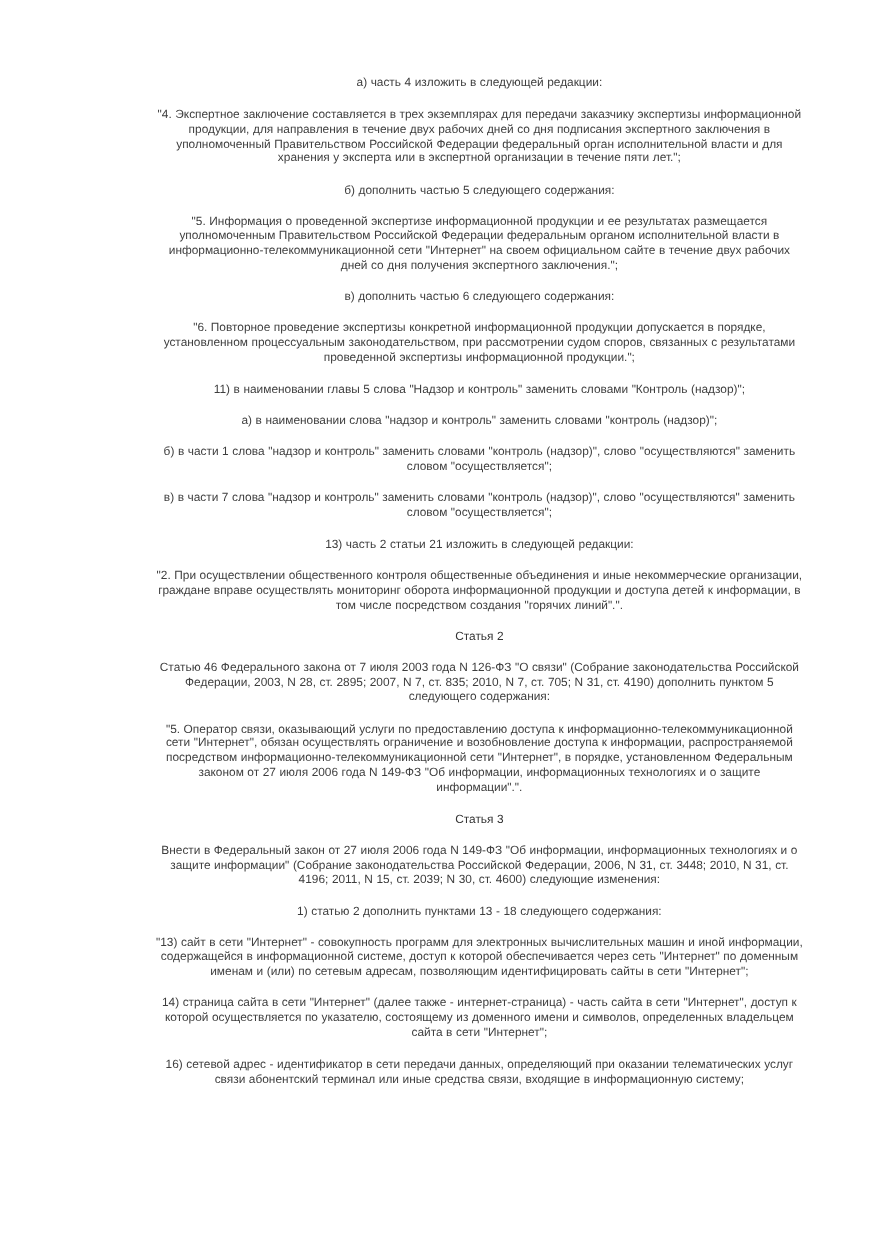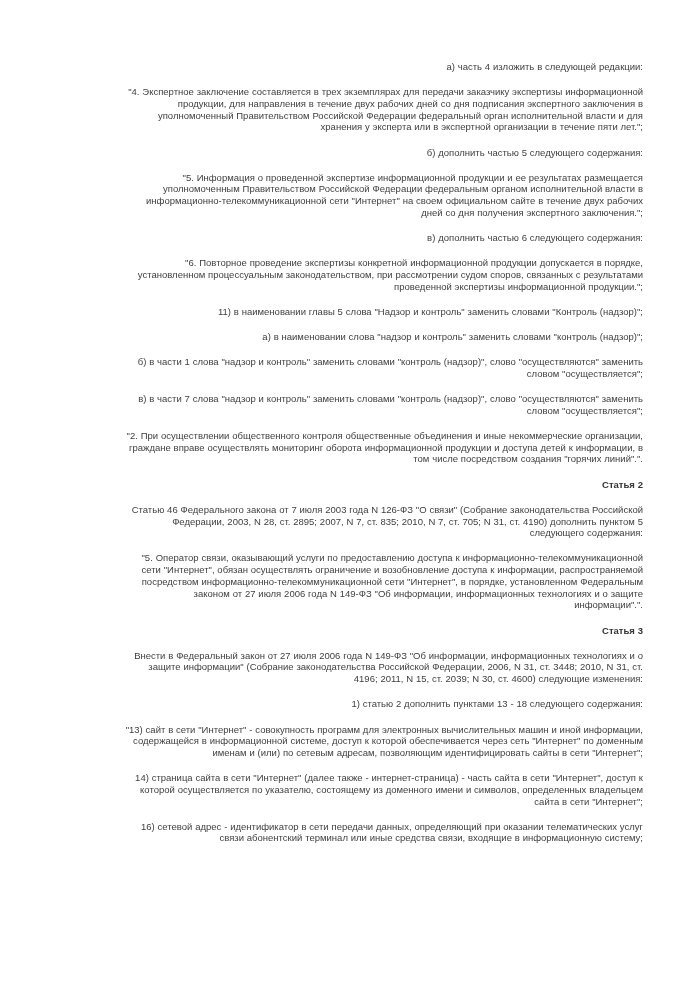--- a/index.html
+++ b/index.html
@@ -18,42 +18,43 @@
     position: absolute;
     top: 61px;
     left: 124px;
     width: 519px;
   }
   .para {
     font-size: 9.5px;
     line-height: 11.7px;
     color: #3e3e3e;
     margin: 0 0 13.5px 0;
-    text-align: right;
+    text-align: center;
     word-spacing: 0.2px;
   }
   .heading {
-    font-weight: bold;
+    font-weight: normal;
     color: #333333;
   }
 </style>
 </head>
 <body>
 
 <div class="doc-page">
   <p class="para">а) часть 4 изложить в следующей редакции:</p>
   <p class="para">"4. Экспертное заключение составляется в трех экземплярах для передачи заказчику экспертизы информационной продукции, для направления в течение двух рабочих дней со дня подписания экспертного заключения в уполномоченный Правительством Российской Федерации федеральный орган исполнительной власти и для хранения у эксперта или в экспертной организации в течение пяти лет.";</p>
   <p class="para">б) дополнить частью 5 следующего содержания:</p>
   <p class="para">"5. Информация о проведенной экспертизе информационной продукции и ее результатах размещается уполномоченным Правительством Российской Федерации федеральным органом исполнительной власти в информационно-телекоммуникационной сети "Интернет" на своем официальном сайте в течение двух рабочих дней со дня получения экспертного заключения.";</p>
   <p class="para">в) дополнить частью 6 следующего содержания:</p>
   <p class="para">"6. Повторное проведение экспертизы конкретной информационной продукции допускается в порядке, установленном процессуальным законодательством, при рассмотрении судом споров, связанных с результатами проведенной экспертизы информационной продукции.";</p>
   <p class="para">11) в наименовании главы 5 слова "Надзор и контроль" заменить словами "Контроль (надзор)";</p>
   <p class="para">а) в наименовании слова "надзор и контроль" заменить словами "контроль (надзор)";</p>
   <p class="para">б) в части 1 слова "надзор и контроль" заменить словами "контроль (надзор)", слово "осуществляются" заменить словом "осуществляется";</p>
   <p class="para">в) в части 7 слова "надзор и контроль" заменить словами "контроль (надзор)", слово "осуществляются" заменить словом "осуществляется";</p>
+  <p class="para">13) часть 2 статьи 21 изложить в следующей редакции:</p>
   <p class="para">"2. При осуществлении общественного контроля общественные объединения и иные некоммерческие организации, граждане вправе осуществлять мониторинг оборота информационной продукции и доступа детей к информации, в том числе посредством создания "горячих линий".".</p>
   <p class="para heading">Статья 2</p>
   <p class="para">Статью 46 Федерального закона от 7 июля 2003 года N 126-ФЗ "О связи" (Собрание законодательства Российской Федерации, 2003, N 28, ст. 2895; 2007, N 7, ст. 835; 2010, N 7, ст. 705; N 31, ст. 4190) дополнить пунктом 5 следующего содержания:</p>
   <p class="para">"5. Оператор связи, оказывающий услуги по предоставлению доступа к информационно-телекоммуникационной сети "Интернет", обязан осуществлять ограничение и возобновление доступа к информации, распространяемой посредством информационно-телекоммуникационной сети "Интернет", в порядке, установленном Федеральным законом от 27 июля 2006 года N 149-ФЗ "Об информации, информационных технологиях и о защите информации".".</p>
   <p class="para heading">Статья 3</p>
   <p class="para">Внести в Федеральный закон от 27 июля 2006 года N 149-ФЗ "Об информации, информационных технологиях и о защите информации" (Собрание законодательства Российской Федерации, 2006, N 31, ст. 3448; 2010, N 31, ст. 4196; 2011, N 15, ст. 2039; N 30, ст. 4600) следующие изменения:</p>
   <p class="para">1) статью 2 дополнить пунктами 13 - 18 следующего содержания:</p>
   <p class="para">"13) сайт в сети "Интернет" - совокупность программ для электронных вычислительных машин и иной информации, содержащейся в информационной системе, доступ к которой обеспечивается через сеть "Интернет" по доменным именам и (или) по сетевым адресам, позволяющим идентифицировать сайты в сети "Интернет";</p>
   <p class="para">14) страница сайта в сети "Интернет" (далее также - интернет-страница) - часть сайта в сети "Интернет", доступ к которой осуществляется по указателю, состоящему из доменного имени и символов, определенных владельцем сайта в сети "Интернет";</p>
   <p class="para">16) сетевой адрес - идентификатор в сети передачи данных, определяющий при оказании телематических услуг связи абонентский терминал или иные средства связи, входящие в информационную систему;</p>

